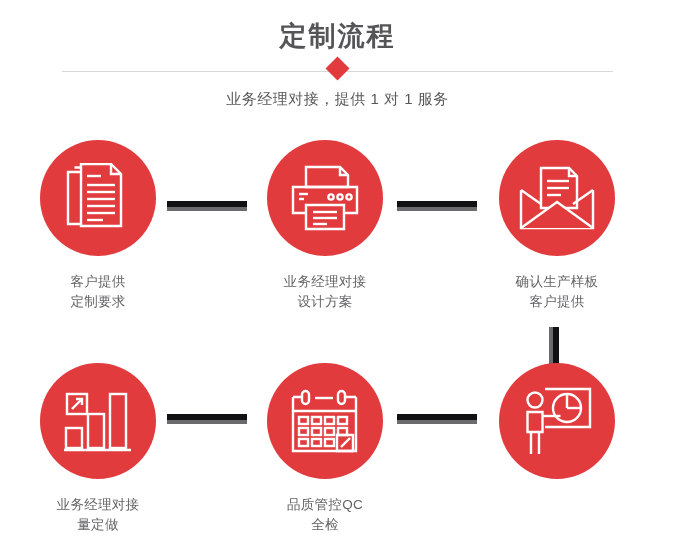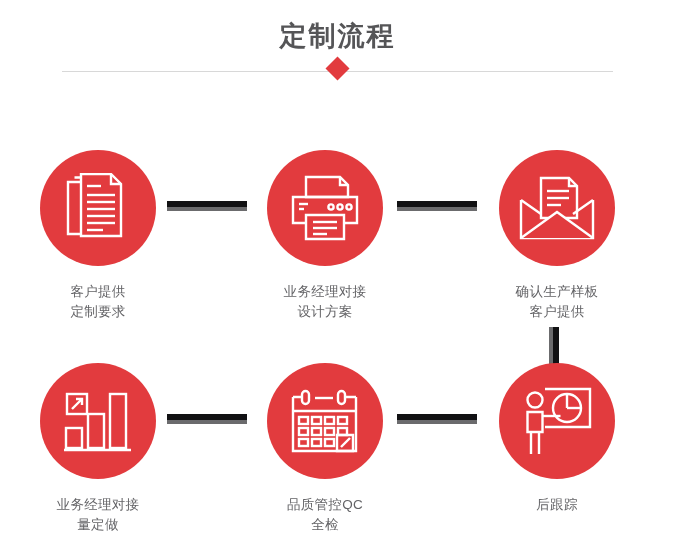--- a/index.html
+++ b/index.html
@@ -66,21 +66,21 @@
     position: absolute;
     top: 120px;
     left: 0;
     width: 675px;
     height: 430px;
   }
   .step {
     position: absolute;
     width: 160px;
   }
-  .step-r1 { top: 30px; }
+  .step-r1 { top: 20px; }
   .step-r2 { top: 243px; }
   .step-c1 { left: 18px; }
   .step-c2 { left: 245px; }
   .step-c3 { left: 477px; }
 
   .circle {
     width: 116px;
     height: 116px;
     border-radius: 50%;
     background: #e23b3e;
@@ -145,20 +145,21 @@
     background: #6b6b6d;
   }
 </style>
 </head>
 <body>
 
 <div class="header">
   <div class="page-title">定制流程</div>
   <div class="divider"></div>
   <div class="diamond"></div>
+  <div class="subtitle">业务经理对接，提供 1 对 1 服务</div>
 </div>
 
 <div class="flow">
 
   <div class="conn-h conn-h-1">
     <div class="bar-dark"></div>
     <div class="bar-light"></div>
   </div>
   <div class="conn-h conn-h-2">
     <div class="bar-dark"></div>
@@ -308,17 +309,16 @@
           <line x1="46" y1="8" x2="46" y2="22"></line>
           <line x1="46" y1="22" x2="60" y2="22"></line>
           <circle cx="14" cy="14" r="7.5"></circle>
           <path d="M6.5 26 h15 v20 h-15 z"></path>
           <path d="M21.5 30 h18"></path>
           <path d="M10 46 v22 M18 46 v22"></path>
         </svg>
       </span>
     </div>
     <div class="caption">
-      <span class="line">后跟踪</span>
     </div>
   </div>
 
 </div>
 
 </body></html>

